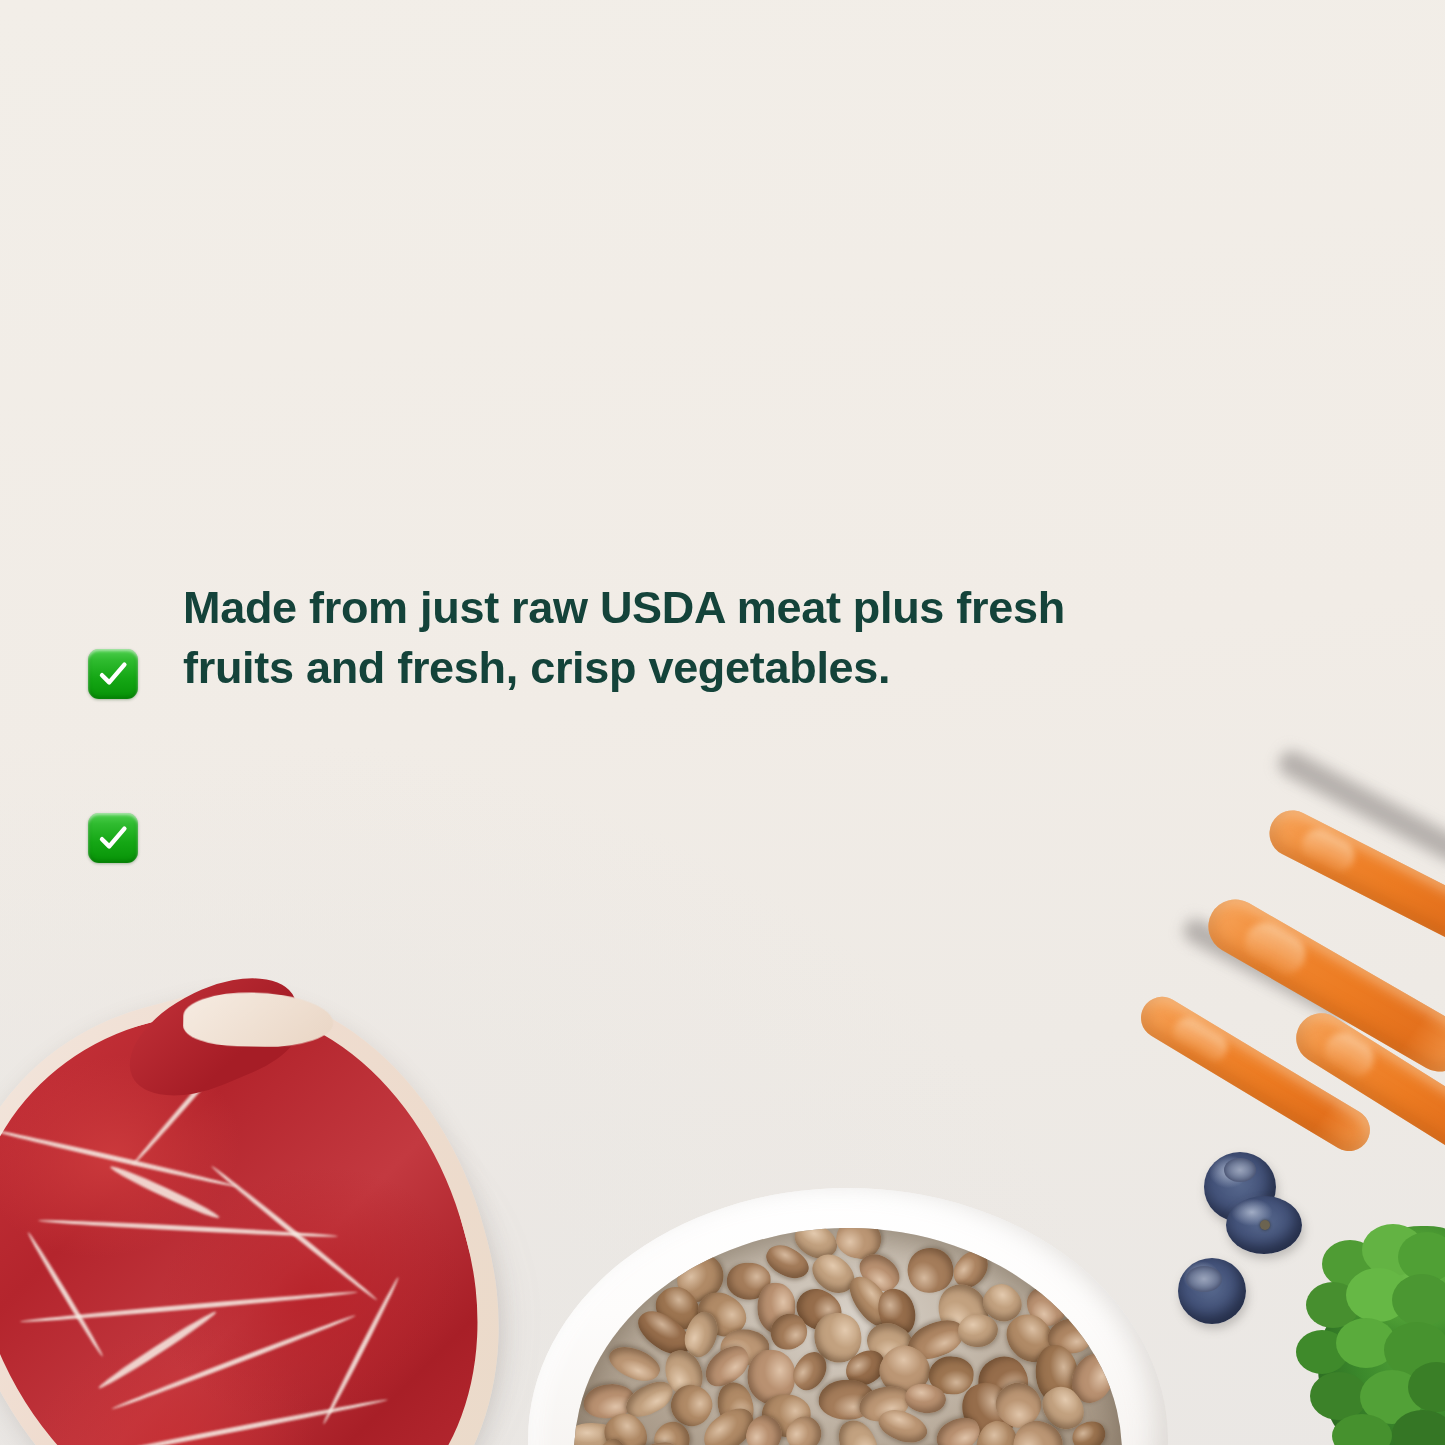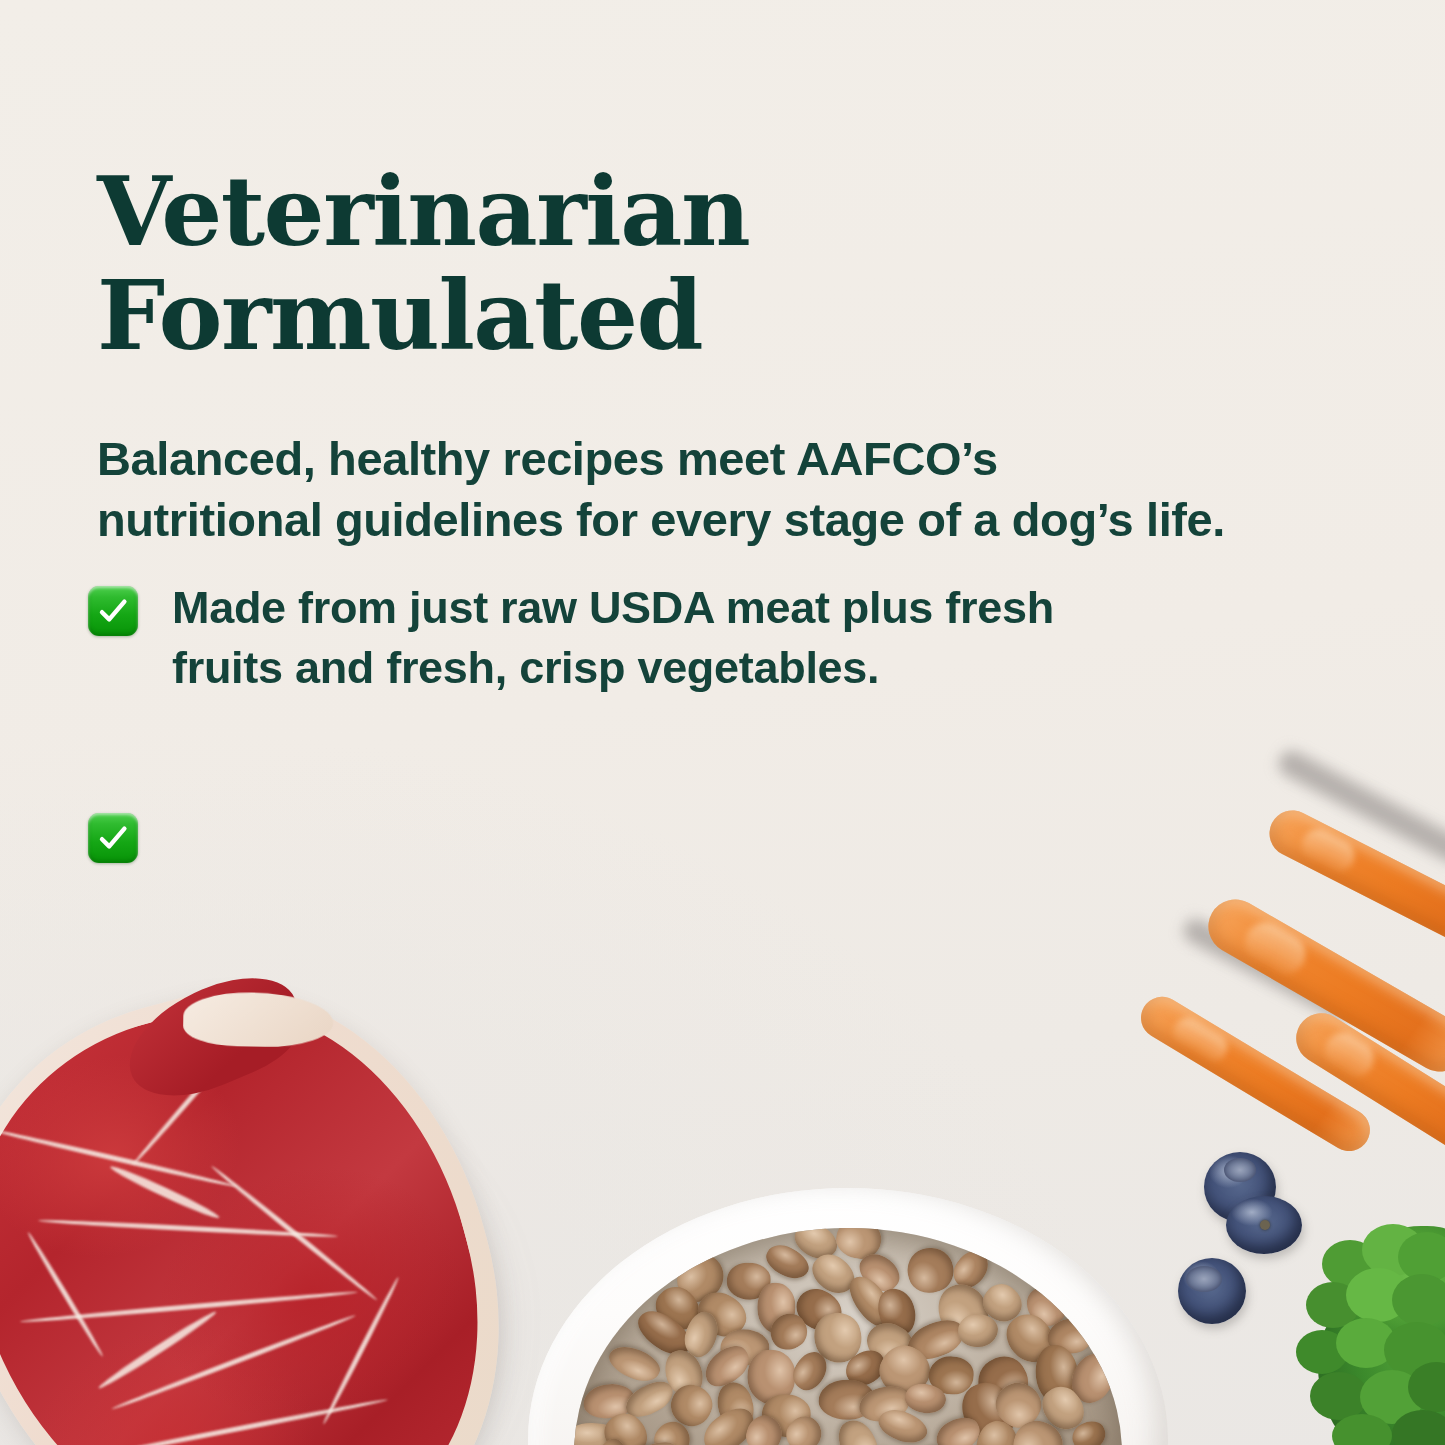--- a/index.html
+++ b/index.html
@@ -145,21 +145,21 @@
     font-family:"Liberation Sans", sans-serif;
     font-weight:700;
     font-size:47px;
     line-height:1.30;
     letter-spacing:-0.4px;
     color:#14433a;
     white-space:pre-line;
   }
 
   .bullets{position:absolute;left:88px;top:578px;width:1290px;}
-  .bullet{display:flex;align-items:flex-start;margin-bottom:106px;}
+  .bullet{display:flex;align-items:flex-end;margin-bottom:106px;gap:11px;}
   .check{
     flex:0 0 auto;width:50px;height:50px;margin-top:8px;margin-right:34px;
     border-radius:11px;
     background:linear-gradient(180deg,#4fd04f 0%, #2fbb2f 22%, #15a715 58%, #079307 100%);
     box-shadow:inset 0 2px 3px rgba(255,255,255,.55), inset 0 -2px 4px rgba(0,90,0,.45), 0 1px 3px rgba(0,60,0,.30);
     position:relative;
   }
   .check svg{position:absolute;left:8px;top:8px;}
   .btext{
     font-family:"Liberation Sans", sans-serif;
@@ -319,25 +319,21 @@
       <div class="kfrill" style="left:72px;top:148px;width:64px;height:54px;background:#52a137;"></div>
       <div class="kfrill" style="left:120px;top:140px;width:56px;height:50px;background:#3a7f27;"></div>
       <div class="kfrill" style="left:44px;top:192px;width:60px;height:44px;background:#46912e;"></div>
       <div class="kfrill" style="left:104px;top:188px;width:62px;height:48px;background:#357625;"></div>
     </div>
 
   </div>
 
   <div id="content">
 
-    <h1 class="headline">Veterinarian
-Formulated</h1>
-
-    <p class="lede">Balanced, healthy recipes meet AAFCO’s
-nutritional guidelines for every stage of a dog’s life.</p>
+
 
     <div class="bullets">
 
       <div class="bullet">
         <span class="check">
           <svg width="34" height="34" viewBox="0 0 34 34" aria-hidden="true">
             <path d="M6 18.2 L13.2 25.4 L28.4 7.6" fill="none" stroke="#ffffff" stroke-width="4.4" stroke-linecap="round" stroke-linejoin="round"></path>
           </svg>
         </span>
         <span class="btext">Made from just raw USDA meat plus fresh

